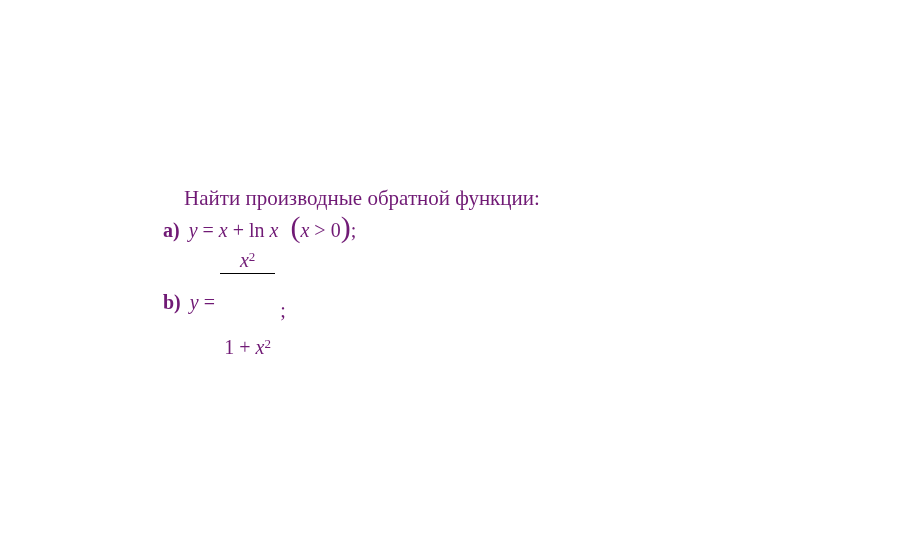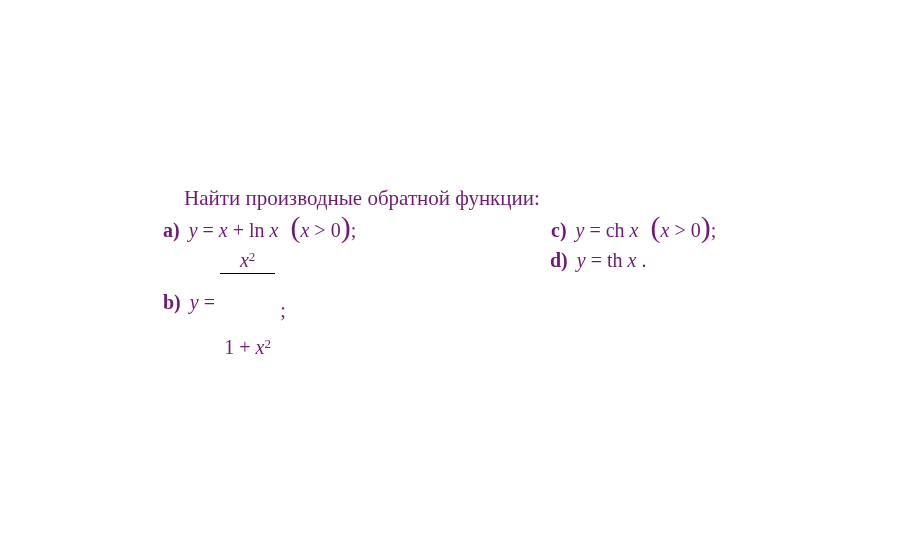--- a/index.html
+++ b/index.html
@@ -89,31 +89,15 @@
   <div class="row row-b">
     <span class="lbl">b)</span>
     <span class="vi">y</span>
     <span class="op">=</span><span class="frac">
         <span class="num"><span class="vi">x</span><sup class="e">2</sup></span>
         <span class="den"><span class="rm">1 +</span>
     <span class="vi">x</span><sup class="e">2</sup></span>
       </span><span class="rm semi-low">;</span>
   </div>
 
-  <div class="row row-c">
-    <span class="lbl">c)</span>
-    <span class="vi">y</span>
-    <span class="op">=</span>
-    <span class="rm">ch</span>
-    <span class="vi">x</span><span class="paren gap">(</span><span class="vi">x</span>
-    <span class="op">&gt;</span>
-    <span class="rm">0</span><span class="paren">)</span><span class="rm">;</span>
-  </div>
 
-  <div class="row row-d">
-    <span class="lbl">d)</span>
-    <span class="vi">y</span>
-    <span class="op">=</span>
-    <span class="rm">th</span>
-    <span class="vi">x</span><span class="rm period">.</span>
-  </div>
 
 </div>
 
 </body></html>

